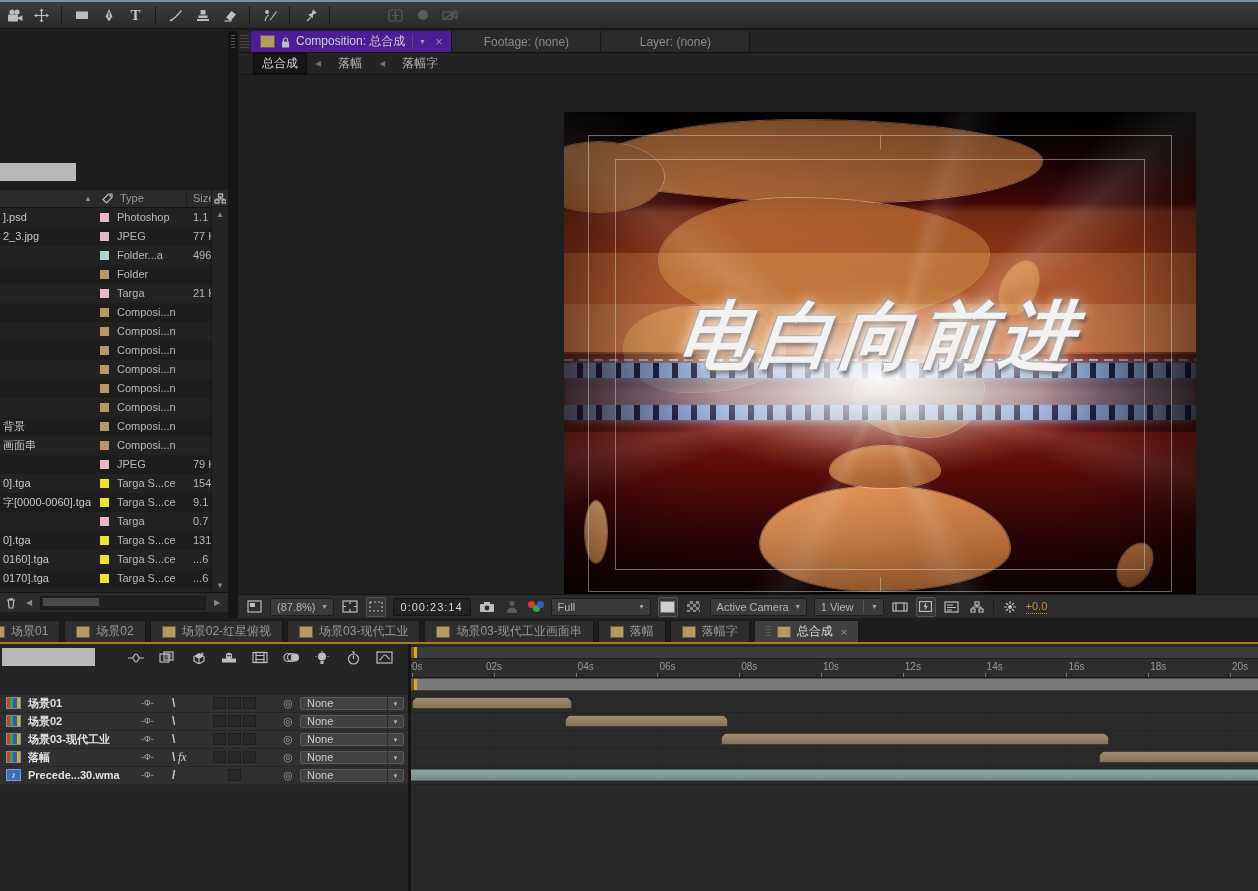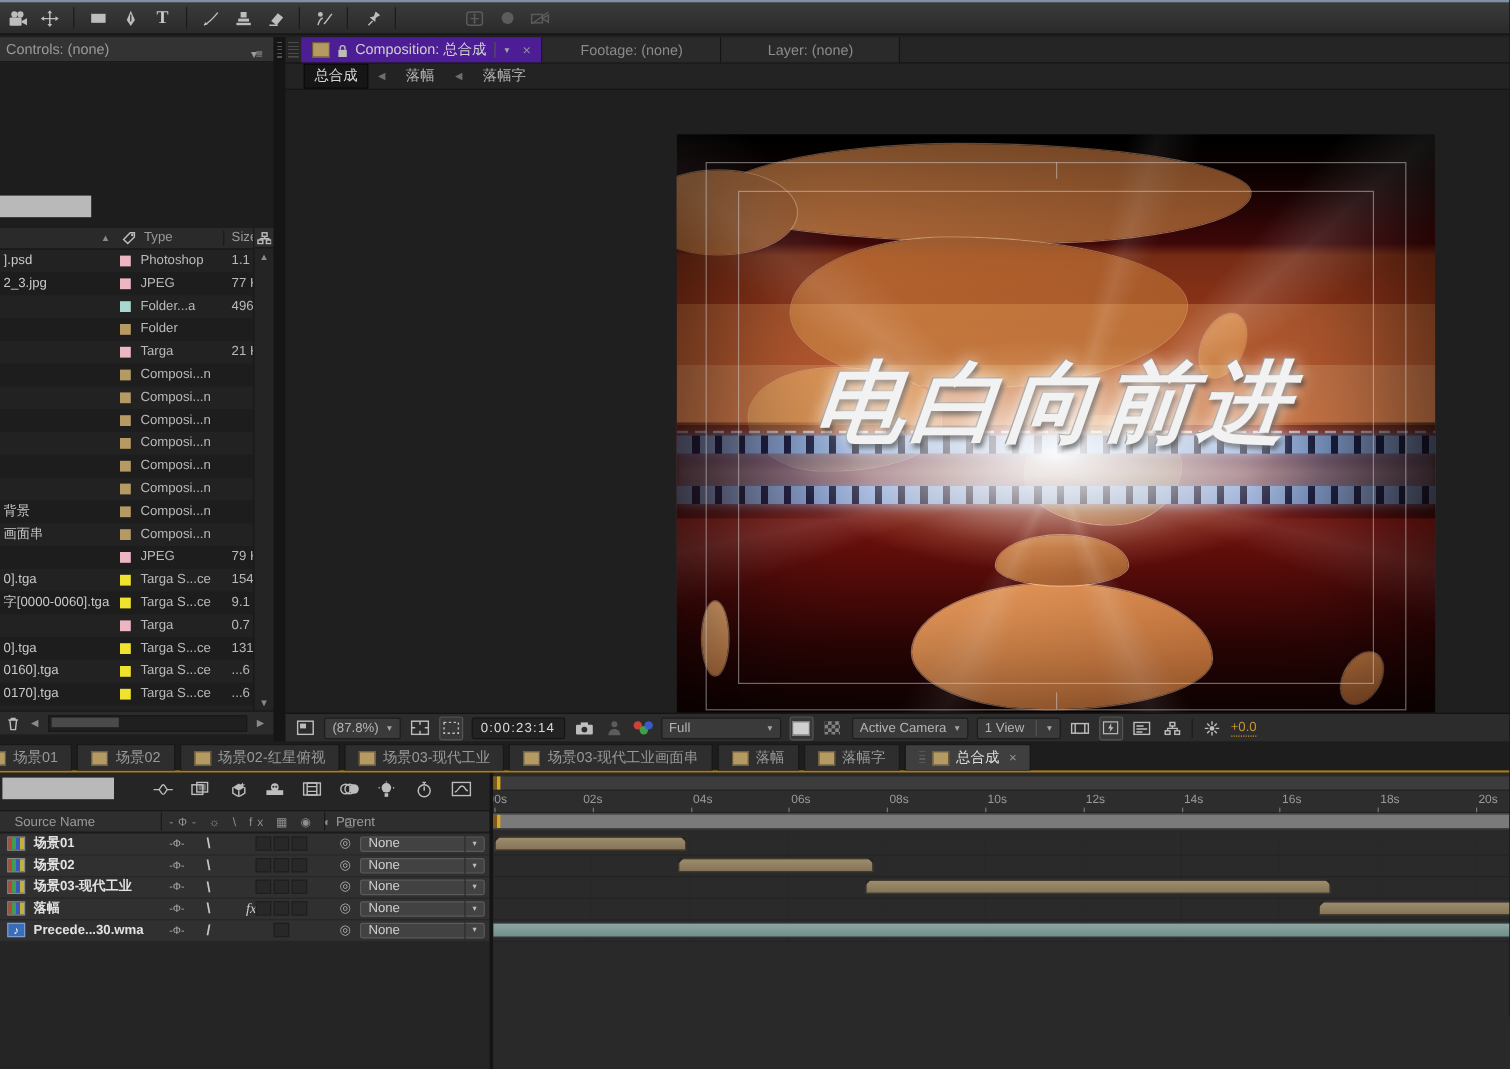--- a/index.html
+++ b/index.html
@@ -158,21 +158,21 @@
   .th-parent{position:absolute;left:280px;top:3px}
   .th-div{position:absolute;top:1px;width:1px;height:15px;background:#191919}
   .tlrows{position:absolute;left:0;top:51px;width:100%}
   .lrow{position:relative;height:17px;background:#303030;border-bottom:1px solid #262626;line-height:16px}
   .lthumb{position:absolute;left:6px;top:2px;width:15px;height:12px;border:1px solid #8a8a8a;box-sizing:border-box;
     background:linear-gradient(90deg,#c2432e 0 25%,#3f9e52 25% 50%,#3758c0 50% 75%,#c2b23a 75%)}
   .lthumb.audio{background:#3a6db5;color:#fff;font-size:9px;text-align:center;line-height:10px;border-color:#7a9cd0}
   .lname{position:absolute;left:28px;color:#e2e2e2;font-weight:bold;white-space:nowrap;max-width:110px;overflow:hidden}
   .lshy{position:absolute;left:141px;color:#a8a8a8;font-size:9px}
   .lqual{position:absolute;left:172px;color:#c8c8c8;font-size:12px;font-weight:bold}
-  .lfx{position:absolute;left:205px;color:#cecece;font-style:italic;font-family:"Liberation Serif",serif;font-size:12px}
+  .lfx{position:absolute;left:178px;color:#cecece;font-style:italic;font-family:"Liberation Serif",serif;font-size:12px}
   .lcells{position:absolute;left:213px;top:2px;display:flex;gap:2px}
   .lcell{width:13px;height:12px;background:#282828;border:1px solid #1e1e1e;box-sizing:border-box}
   .lcell.hidden{visibility:hidden}
   .lwhip{position:absolute;left:283px;top:0;color:#a8a8a8;font-size:11px}
   .lparent{position:absolute;left:300px;top:2px;width:104px;height:13px;background:#424242;border:1px solid #5a5a5a;
            border-radius:2px;display:flex;align-items:center;box-sizing:border-box}
   .lparent .pval{flex:1;padding-left:6px;color:#cfcfcf;line-height:11px}
   .lparent .pdd{width:15px;border-left:1px solid #2c2c2c;text-align:center;font-size:7px;color:#bbb}
   #tl-div{position:absolute;left:408px;top:0;width:3px;height:100%;background:#141414}
   #tl-right{position:absolute;left:411px;top:0;right:0;height:100%;overflow:hidden;background:#292929}
@@ -282,24 +282,20 @@
     <span class="tool dimic">
         <svg width="18" height="14">
           <rect x="2" y="4" width="9" height="7" class="ic"></rect>
           <path d="M11 7.5l5-3v6z" class="ic"></path>
           <path d="M2 12L16 2" class="ic"></path>
         </svg>
       </span>
   </div>
 
   <div id="project">
-    <div class="phead">
-      <span>Controls: (none)</span>
-      <span class="pmenu">▾≡</span>
-    </div>
     <div class="grayfield"></div>
     <div class="listhead">
       <span class="lh-sort">▲</span>
       <span class="lh-tag">
           <svg width="13" height="13">
             <path d="M2 7.5 L7.5 2 h3.5 v3.5 L5.5 11 Z" class="ic"></path>
             <circle cx="9.2" cy="3.8" r="1" class="icf"></circle>
           </svg>
         </span>
       <span class="lh-type">Type</span>
@@ -714,27 +710,20 @@
               <path d="M6.5 8V4.5M5 1h3M6.5 1v2" class="ic"></path>
             </svg>
           </span>
         <span class="tlbtn">
             <svg width="17" height="13">
               <rect x="1" y="1" width="15" height="11" class="ic"></rect>
               <path d="M3 9c3 0 3-5 6-5s2 4 5 4" class="ic"></path>
             </svg>
           </span>
       </div>
-      <div class="tlhead">
-        <span class="th-src">Source Name</span>
-        <span class="th-sw">-Ф- ☼ \ fx ▦ ◉ ◐ ▢</span>
-        <span class="th-div" style="left:134px"></span>
-        <span class="th-div" style="left:270px"></span>
-        <span class="th-parent">Parent</span>
-      </div>
       <div class="tlrows" id="layer-rows">
           <div class="lrow">
             <span class="lthumb"></span>
             <span class="lname">场景01</span>
             <span class="lshy">-Ф-</span>
             <span class="lqual">\</span>
             <span class="lcells">
               <span class="lcell"></span>
               <span class="lcell"></span>
               <span class="lcell"></span>

